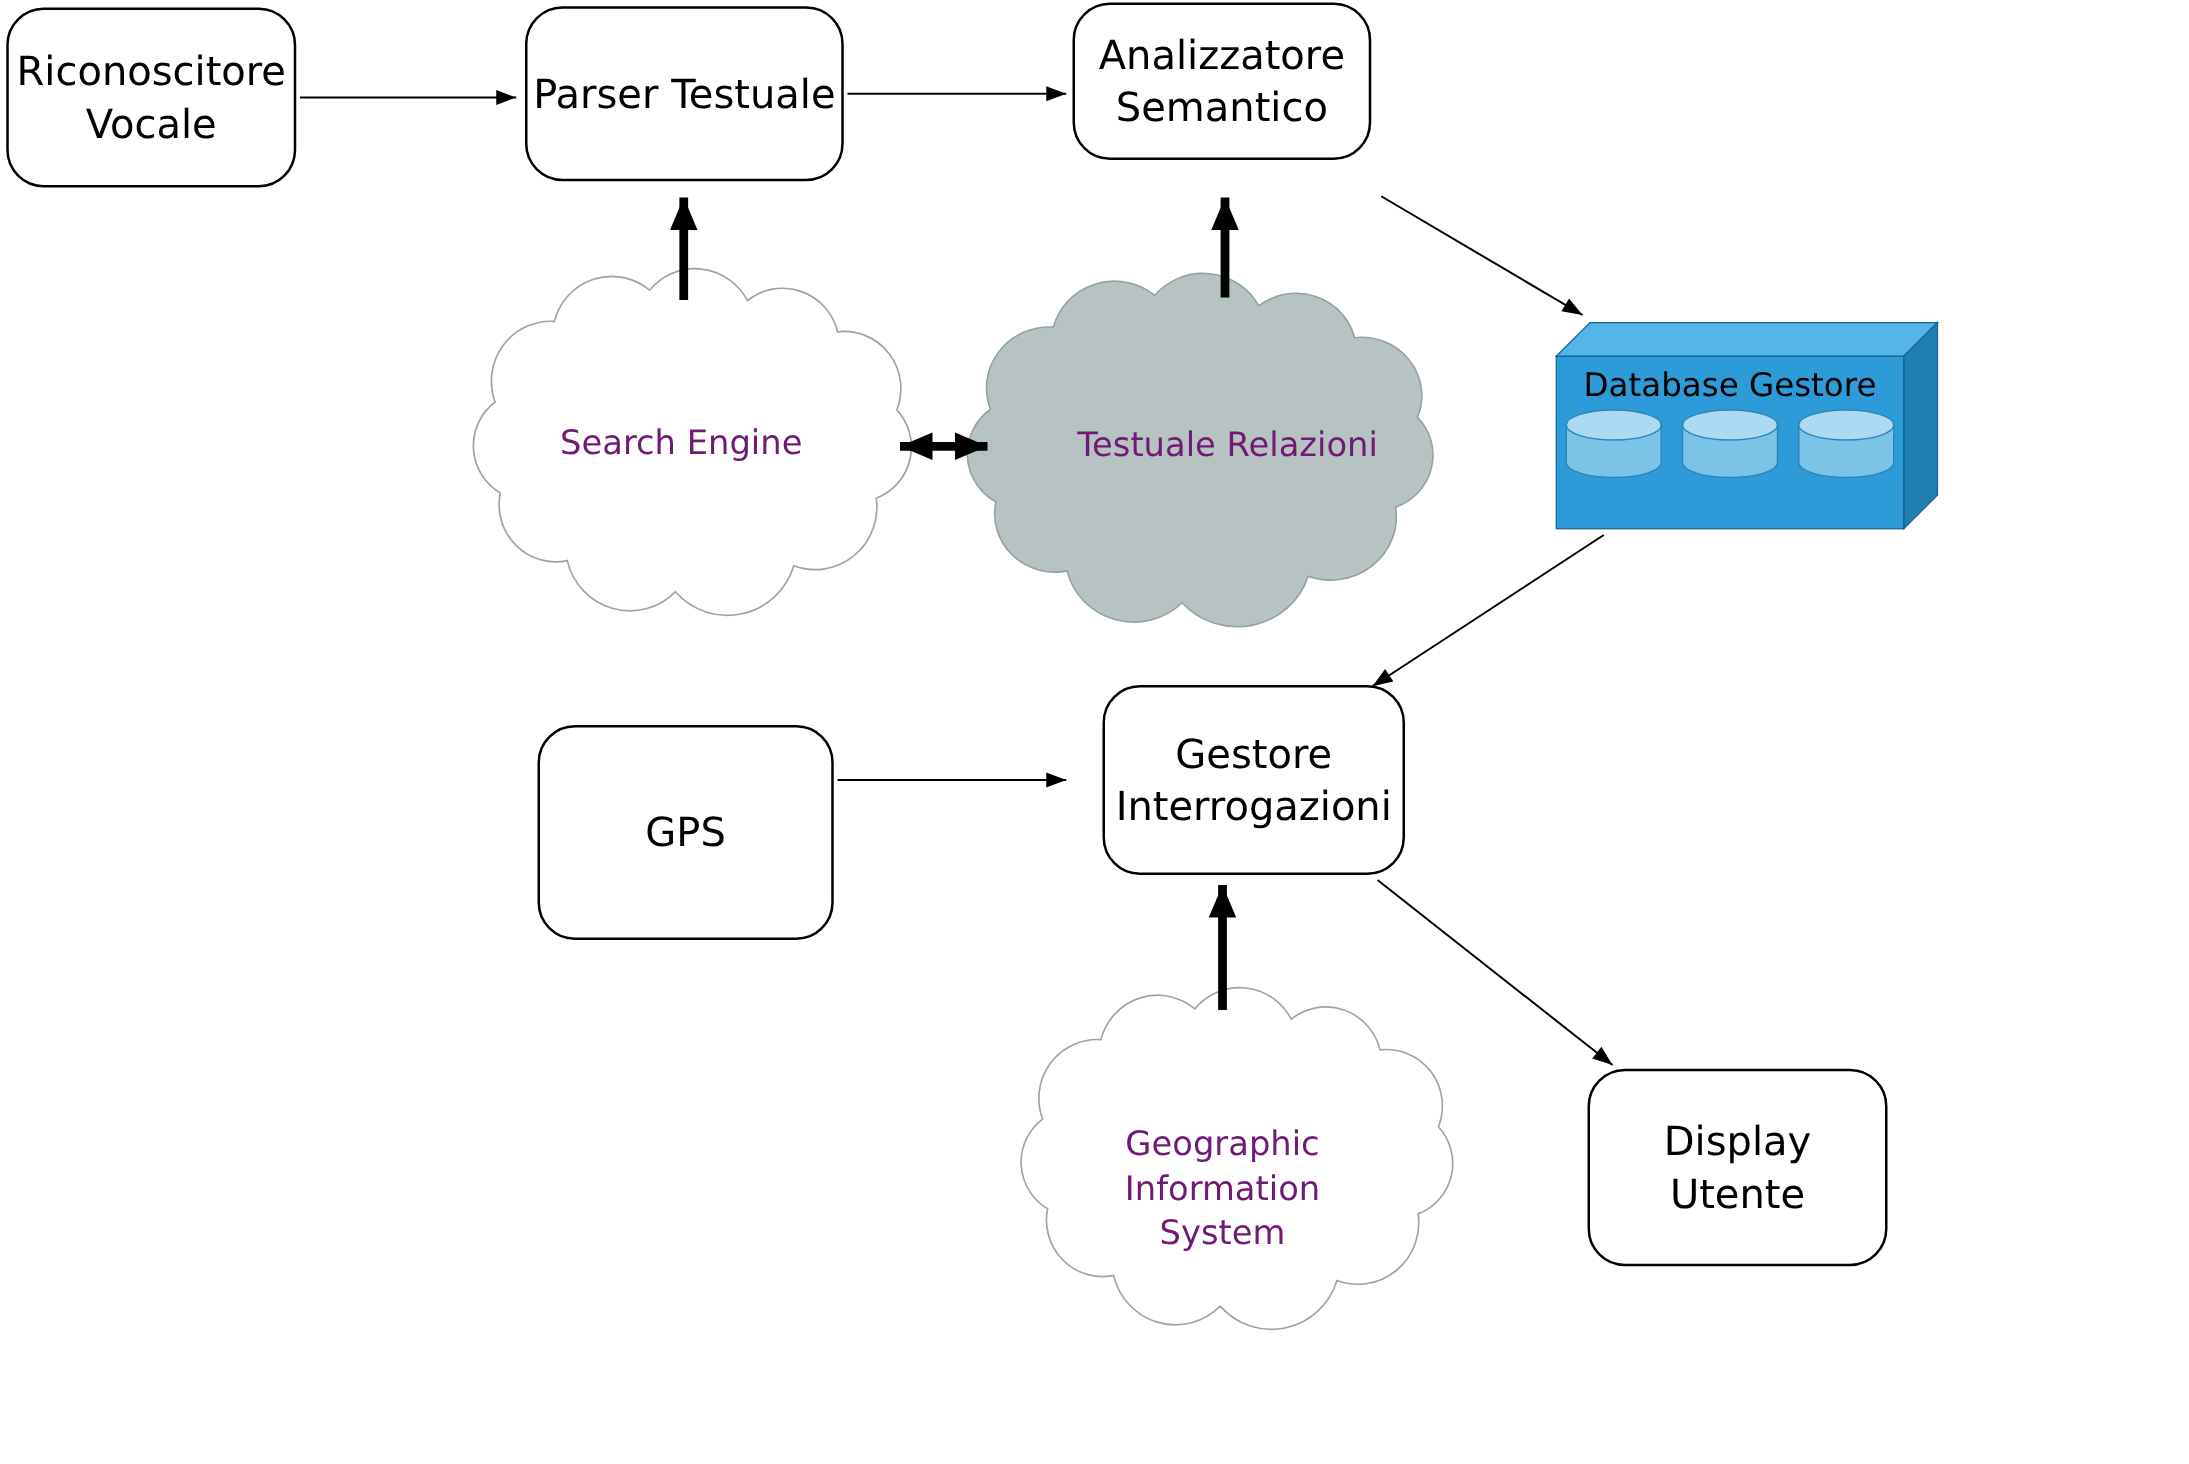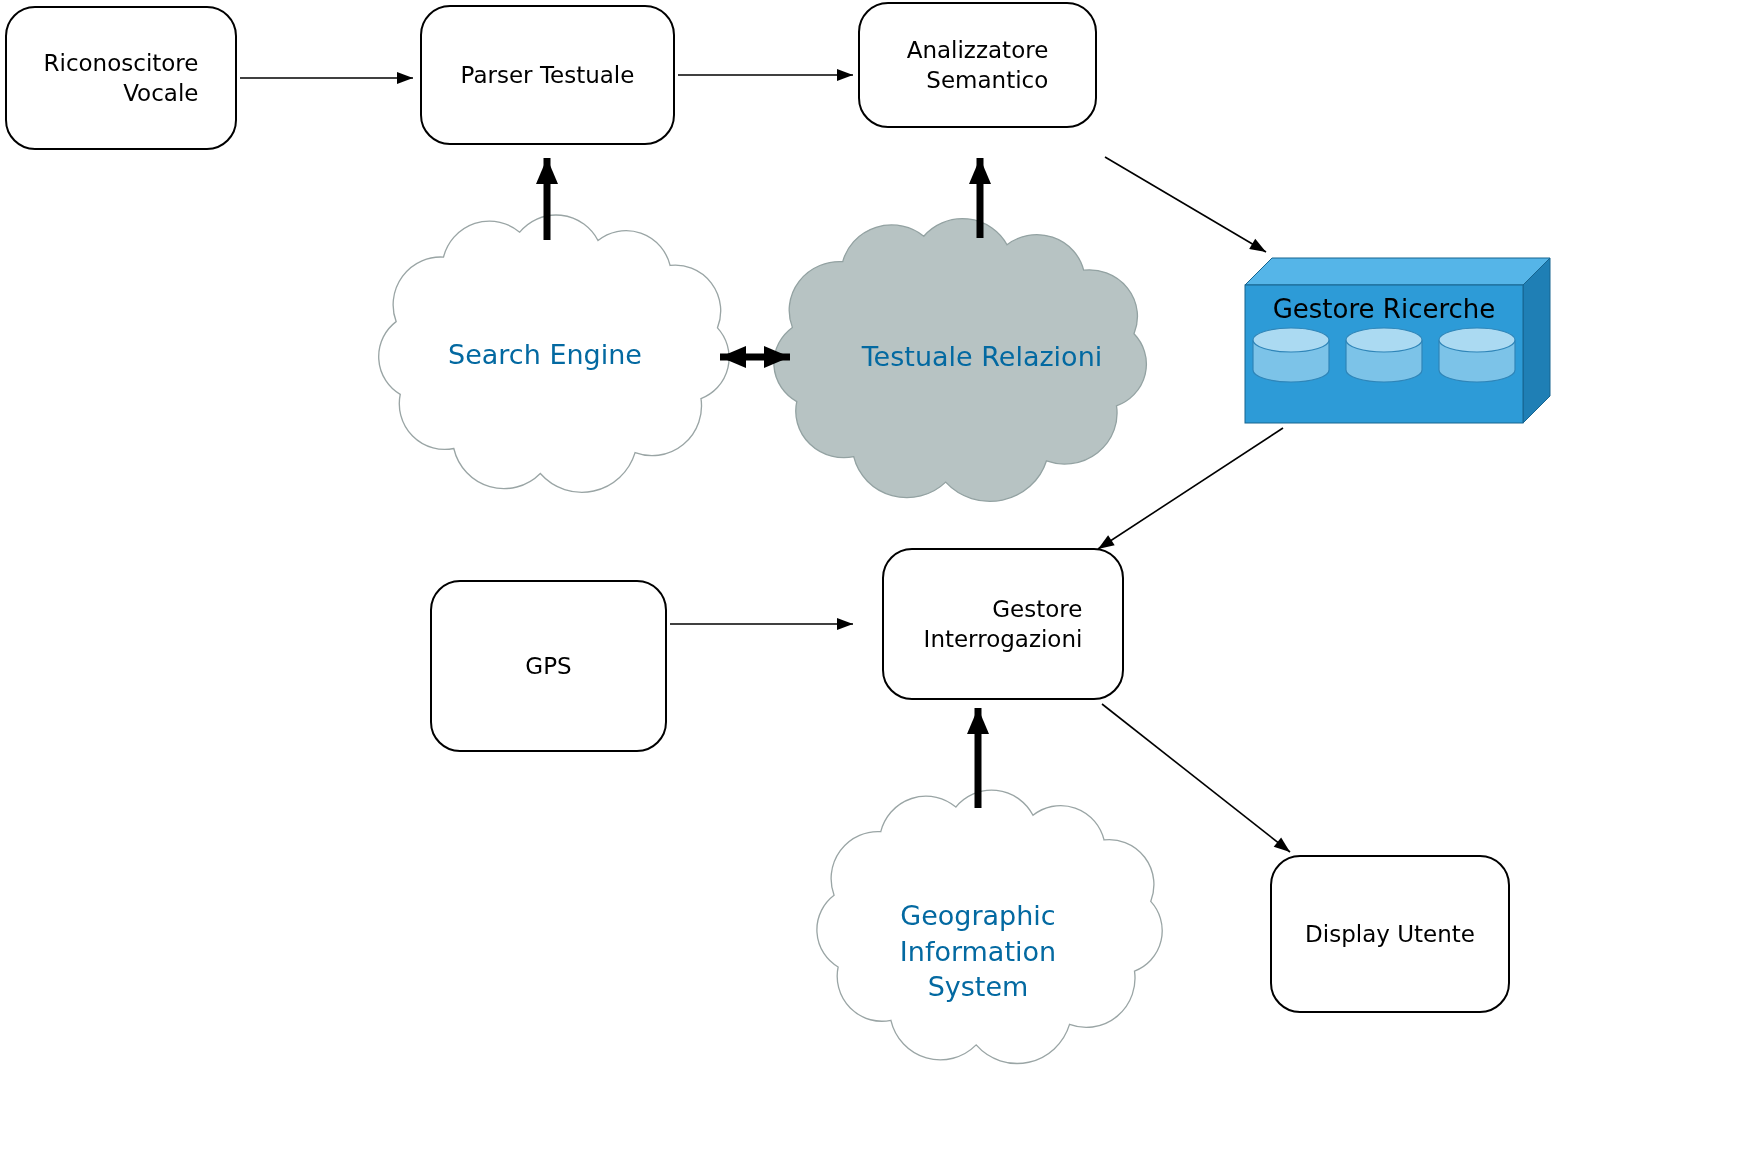--- a/index.html
+++ b/index.html
@@ -23,33 +23,33 @@
   }
   .node {
     position: absolute;
     box-sizing: border-box;
     background: #ffffff;
     border: 2px solid #000000;
     border-radius: 30px;
     display: flex;
     align-items: center;
     justify-content: center;
-    text-align: right;
-    font-size: 23px;
+    text-align: center;
+    font-size: 32px;
     line-height: 1.32;
     color: #000000;
     white-space: pre-line;
     z-index: 3;
   }
   .shape-label {
     position: absolute;
     text-align: center;
     font-size: 27px;
     line-height: 1.32;
-    color: #0369a1;
+    color: #701a75;
     white-space: pre-line;
     z-index: 3;
   }
   .db-title {
     position: absolute;
     left: 1245px;
     top: 294px;
     width: 278px;
     text-align: center;
     font-size: 26px;
@@ -145,15 +145,15 @@
   </div>
 
   <div class="shape-label" style="left:420px; top:337px; width:250px;">Search Engine</div>
 
   <div class="shape-label" style="left:832px; top:339px; width:300px;">Testuale Relazioni</div>
 
   <div class="shape-label" style="left:853px; top:872px; width:250px;margin-top:26px;">Geographic
 Information
 System</div>
 
-  <div class="db-title">Gestore Ricerche</div>
+  <div class="db-title">Database Gestore</div>
 
 </div>
 
 </body></html>

